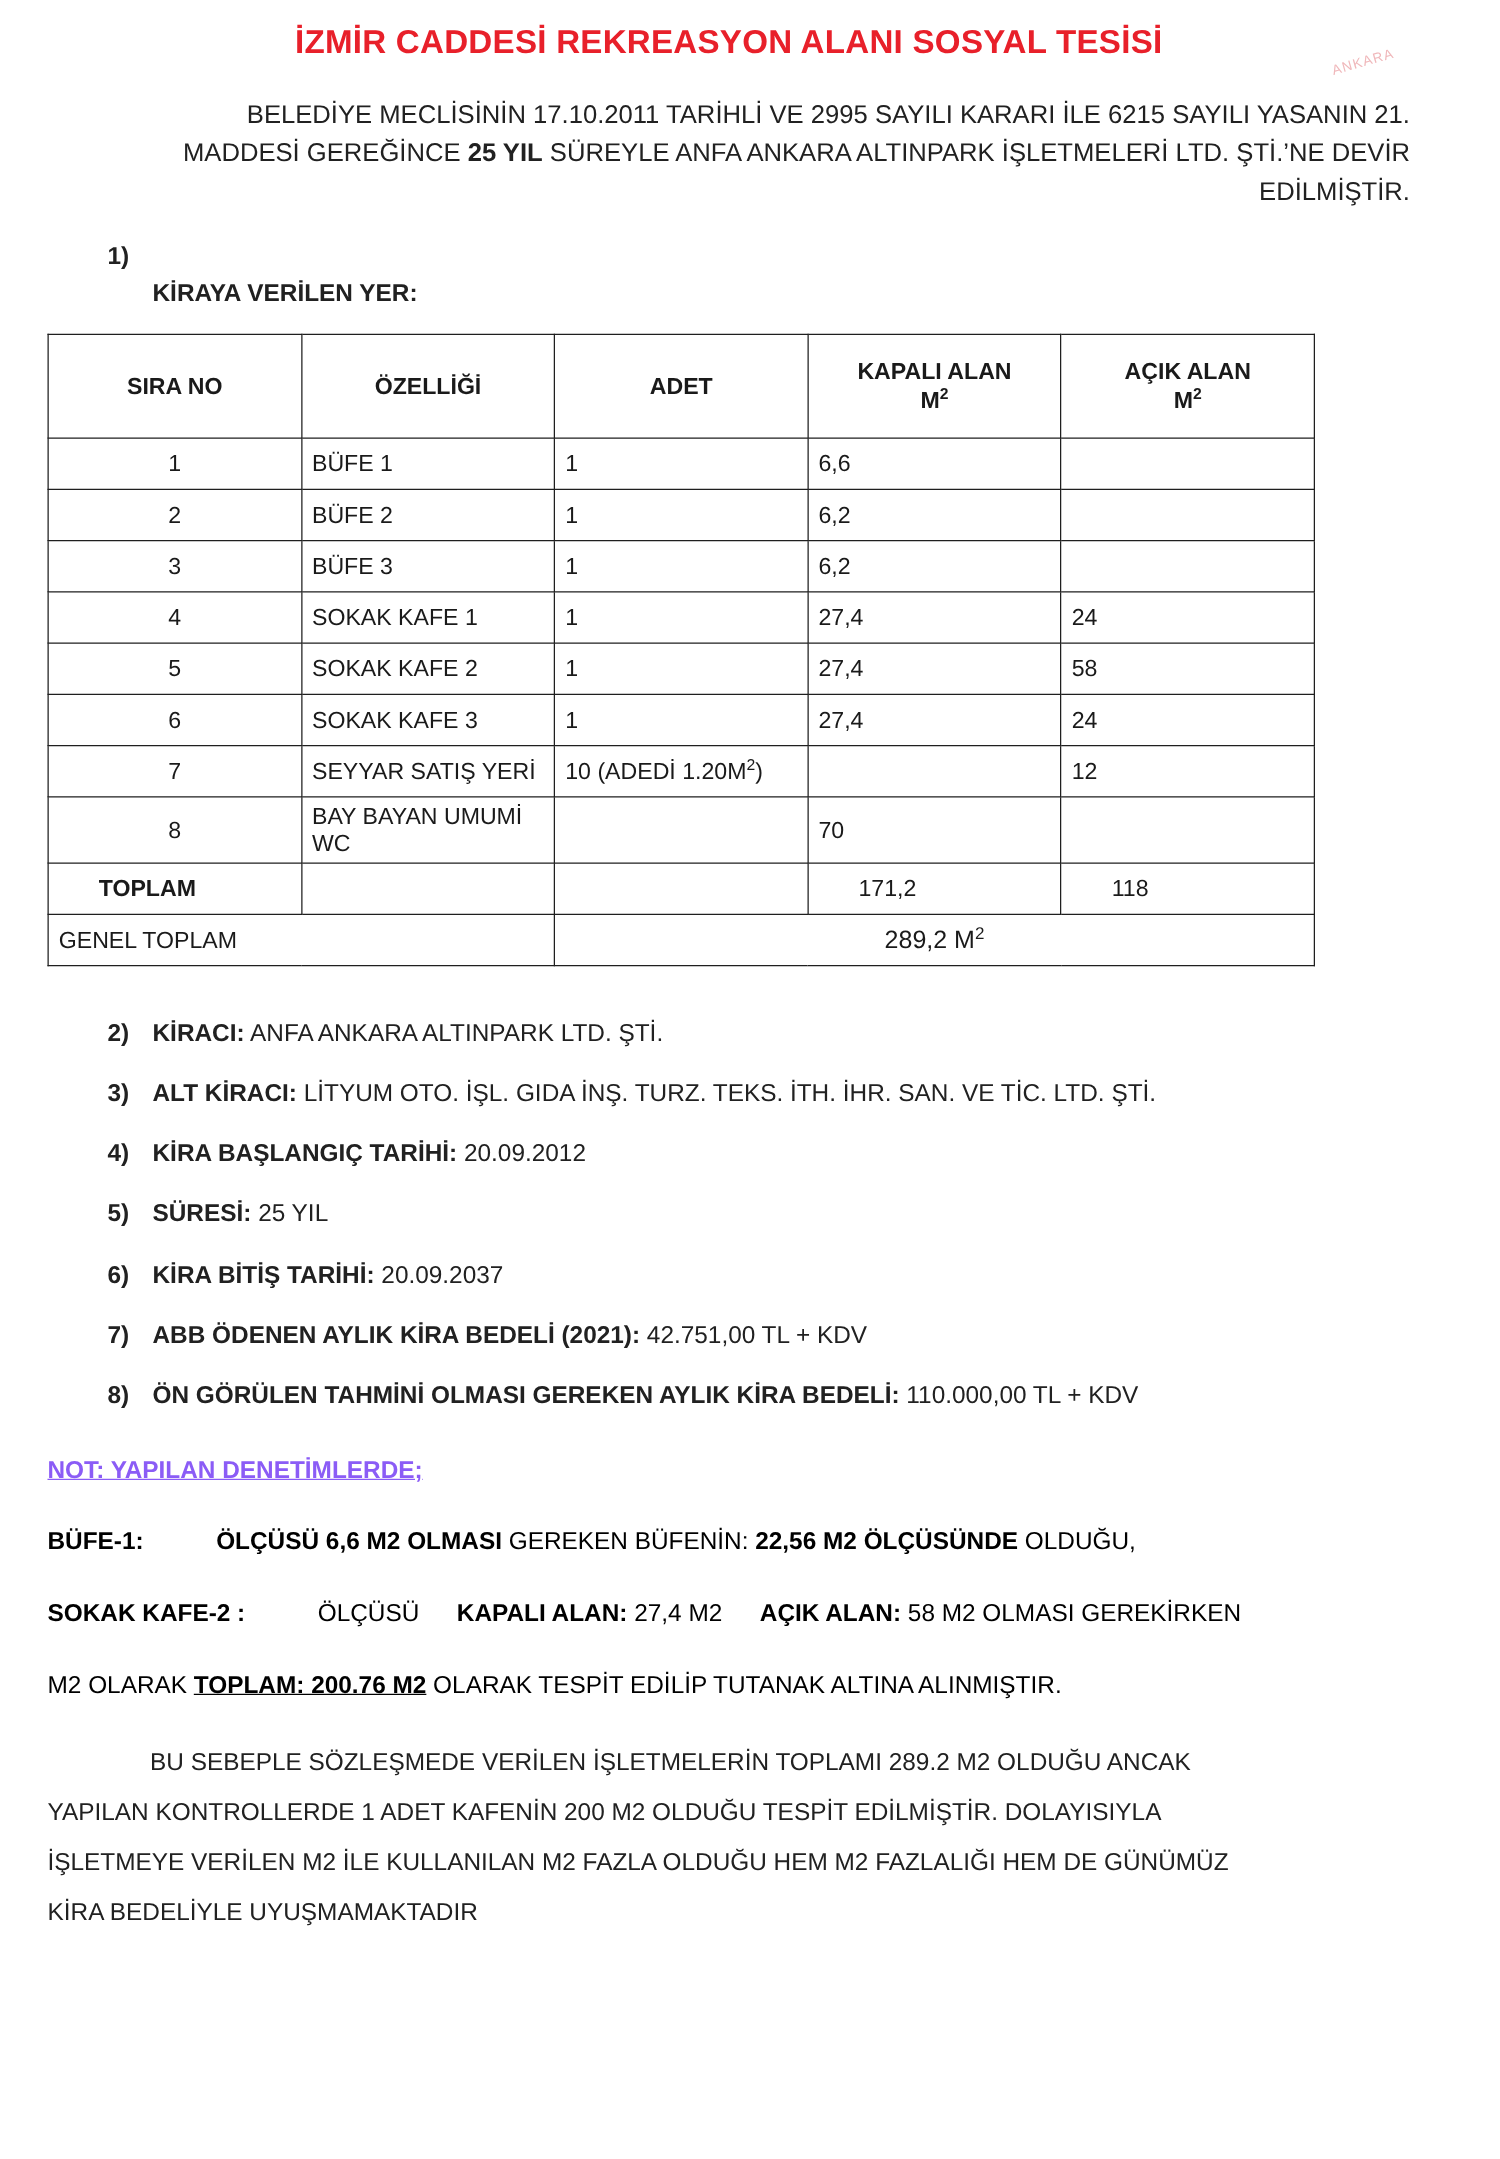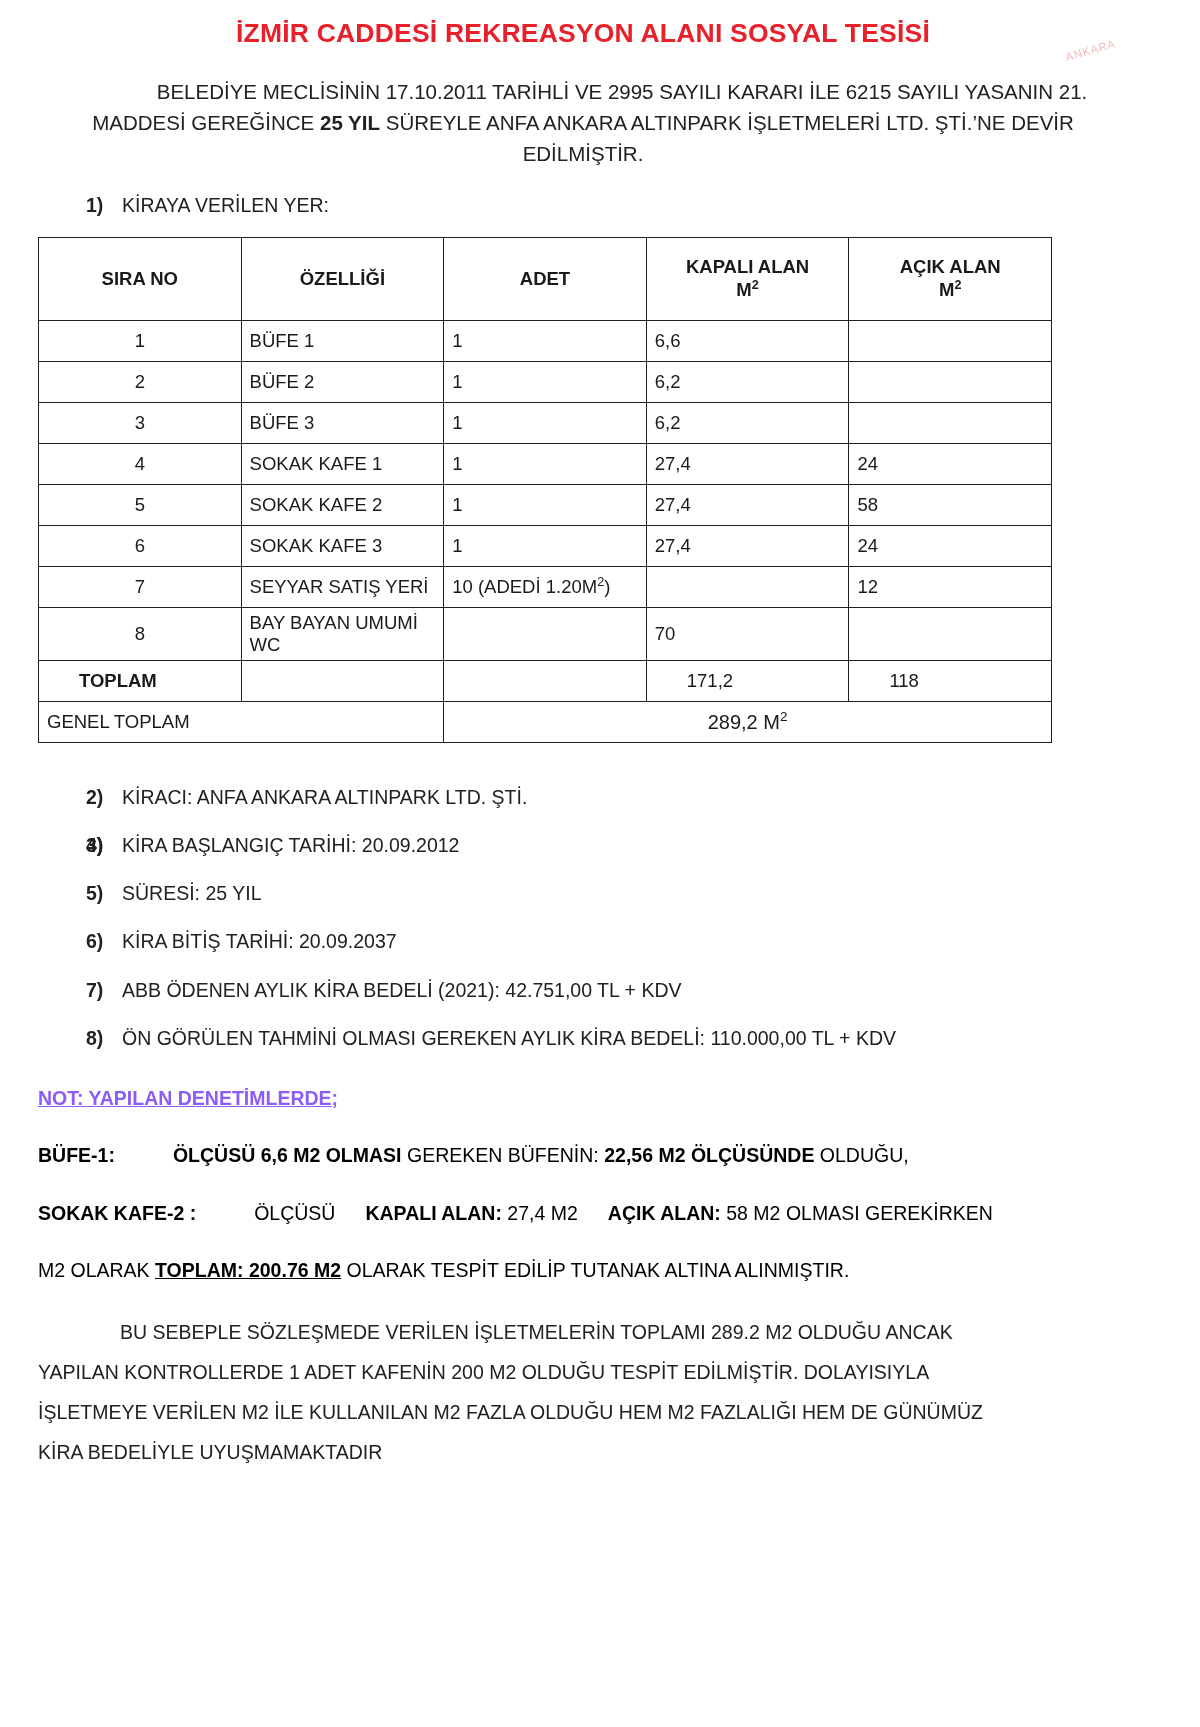--- a/index.html
+++ b/index.html
@@ -30,21 +30,21 @@
     font-weight: bold;
     letter-spacing: 0.2px;
     margin: 8px 0 26px 0;
     line-height: 1.2;
   }
 
   
   .intro {
     font-size: 20.5px;
     line-height: 1.52;
-    text-align: center;
+    text-align: right;
     margin: 0 0 22px 0;
     color: #212121;
   }
   .intro .first-indent { display: inline-block; width: 78px; }
   .b { font-weight: bold; }
 
   
   .item-line {
     font-size: 19.5px;
     line-height: 1.5;
@@ -52,21 +52,21 @@
     padding-left: 48px;
     position: relative;
     color: #212121;
   }
   .item-line .num {
     position: absolute;
     left: 48px;
     font-weight: bold;
   }
   .item-line .body { display: inline-block; padding-left: 36px; }
-  .item-line .lbl { font-weight: normal; }
+  .item-line .lbl { font-weight: bold; margin-top: 30px; }
 
   #section-one-heading { margin-bottom: 16px; }
 
   
   table.rent-table {
     border-collapse: collapse;
     width: 1014px;
     margin: 0 0 0 0;
     table-layout: fixed;
     font-size: 18.5px;
@@ -252,21 +252,21 @@
         </tr>
       </tbody>
     </table>
   </div>
 
   <div class="items-block">
     <p class="item-line">
       <span class="num">2)</span><span class="body"><span class="lbl">KİRACI:</span><span> ANFA ANKARA ALTINPARK LTD. ŞTİ.</span></span>
     </p>
     <p class="item-line">
-      <span class="num">3)</span>
+      <span class="num">3)</span><span class="body"><span class="lbl">ALT KİRACI:</span><span> LİTYUM OTO. İŞL. GIDA İNŞ. TURZ. TEKS. İTH. İHR. SAN. VE TİC. LTD. ŞTİ.</span></span>
     </p>
     <p class="item-line">
       <span class="num">4)</span><span class="body"><span class="lbl">KİRA BAŞLANGIÇ TARİHİ:</span><span> 20.09.2012</span></span>
     </p>
     <p class="item-line">
       <span class="num">5)</span><span class="body"><span class="lbl">SÜRESİ:</span><span> 25 YIL</span></span>
     </p>
     <p class="item-line">
       <span class="num">6)</span><span class="body"><span class="lbl">KİRA BİTİŞ TARİHİ:</span><span> 20.09.2037</span></span>
     </p>

